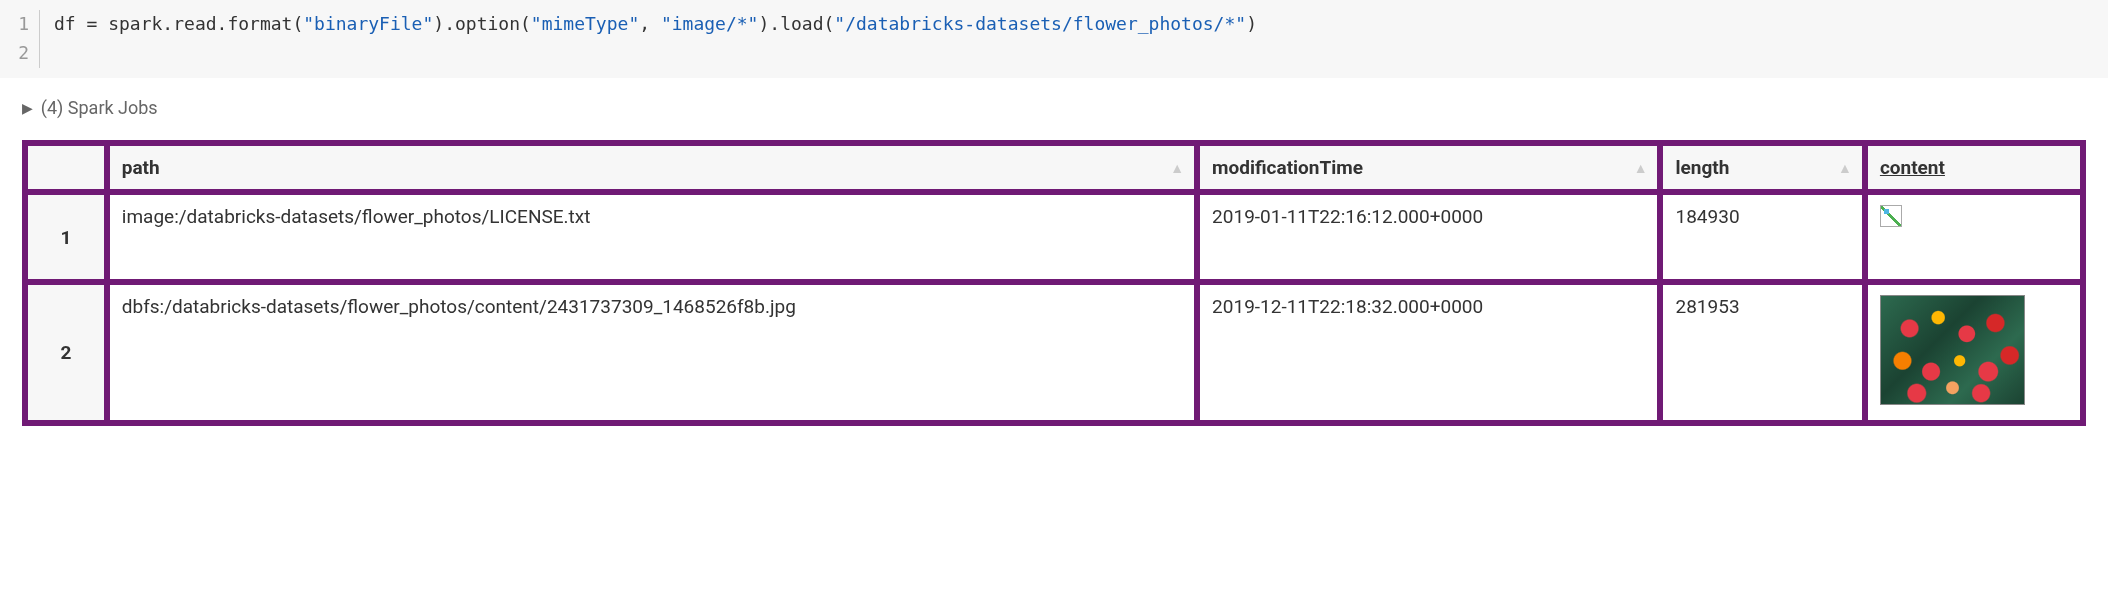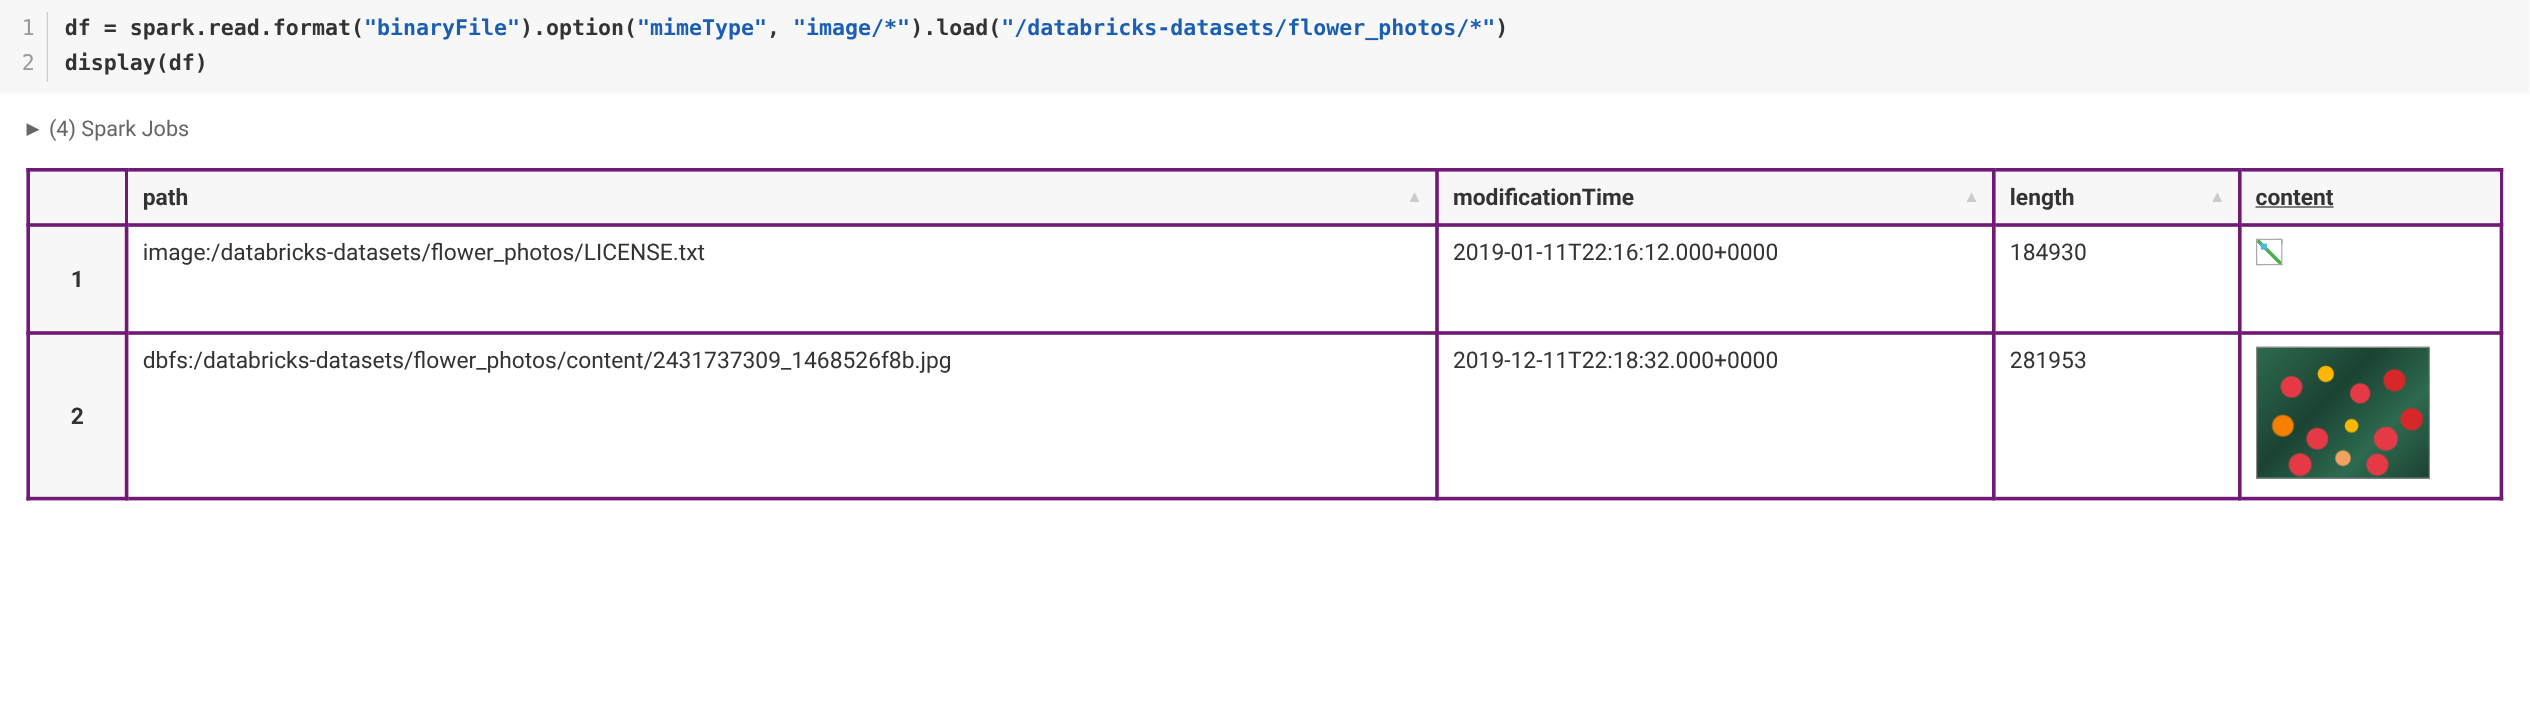--- a/index.html
+++ b/index.html
@@ -28,21 +28,20 @@
       padding-right: 10px;
       color: #999;
       border-right: 1px solid #ccc;
       user-select: none;
     }
     .code-lines {
       padding-left: 14px;
       flex: 1;
       white-space: pre;
       color: #333;
-      font-weight: bold;
     }
     .code-lines .str { color: #1a5fb4; }
     .output-section {
       padding: 18px 22px 0 22px;
     }
     .spark-jobs {
       display: inline-flex;
       align-items: center;
       color: #666;
       font-size: 18px;
@@ -53,21 +52,21 @@
       margin-right: 8px;
       font-size: 14px;
       color: #666;
     }
     .result-table {
       border-collapse: collapse;
       width: 100%;
       table-layout: fixed;
     }
     .result-table th, .result-table td {
-      border: 3px solid #701a75;
+      border: 6px solid #701a75;
       padding: 10px 12px;
       text-align: left;
       vertical-align: top;
       font-size: 19px;
     }
     .result-table th {
       background: #f7f7f7;
       font-weight: 700;
       position: relative;
     }
@@ -130,21 +129,21 @@
     tbody tr:nth-child(2) { height: 130px; }
   </style>
 </head>
 <body>
 
 <div class="code-cell">
   <div class="gutter">
     <div>1</div>
     <div>2</div>
   </div>
-  <div class="code-lines"><div><span>df = spark.read.format(</span><span class="str">"binaryFile"</span><span>).option(</span><span class="str">"mimeType"</span><span>, </span><span class="str">"image/*"</span><span>).load(</span><span class="str">"/databricks-datasets/flower_photos/*"</span><span>)</span></div><div><span>display(df)</span></div></div>
+  <div class="code-lines"><div><span>df = spark.read.format(</span><span class="str">"binaryFile"</span><span>).option(</span><span class="str">"mimeType"</span><span>, </span><span class="str">"image/*"</span><span>).load(</span><span class="str">"/databricks-datasets/flower_photos/*"</span><span>)</span></div></div>
 </div>
 
 <div class="output-section">
 
   <div class="spark-jobs">
     <span class="triangle">▶</span>
     <span>(4) Spark Jobs</span>
   </div>
 
   <table class="result-table">

